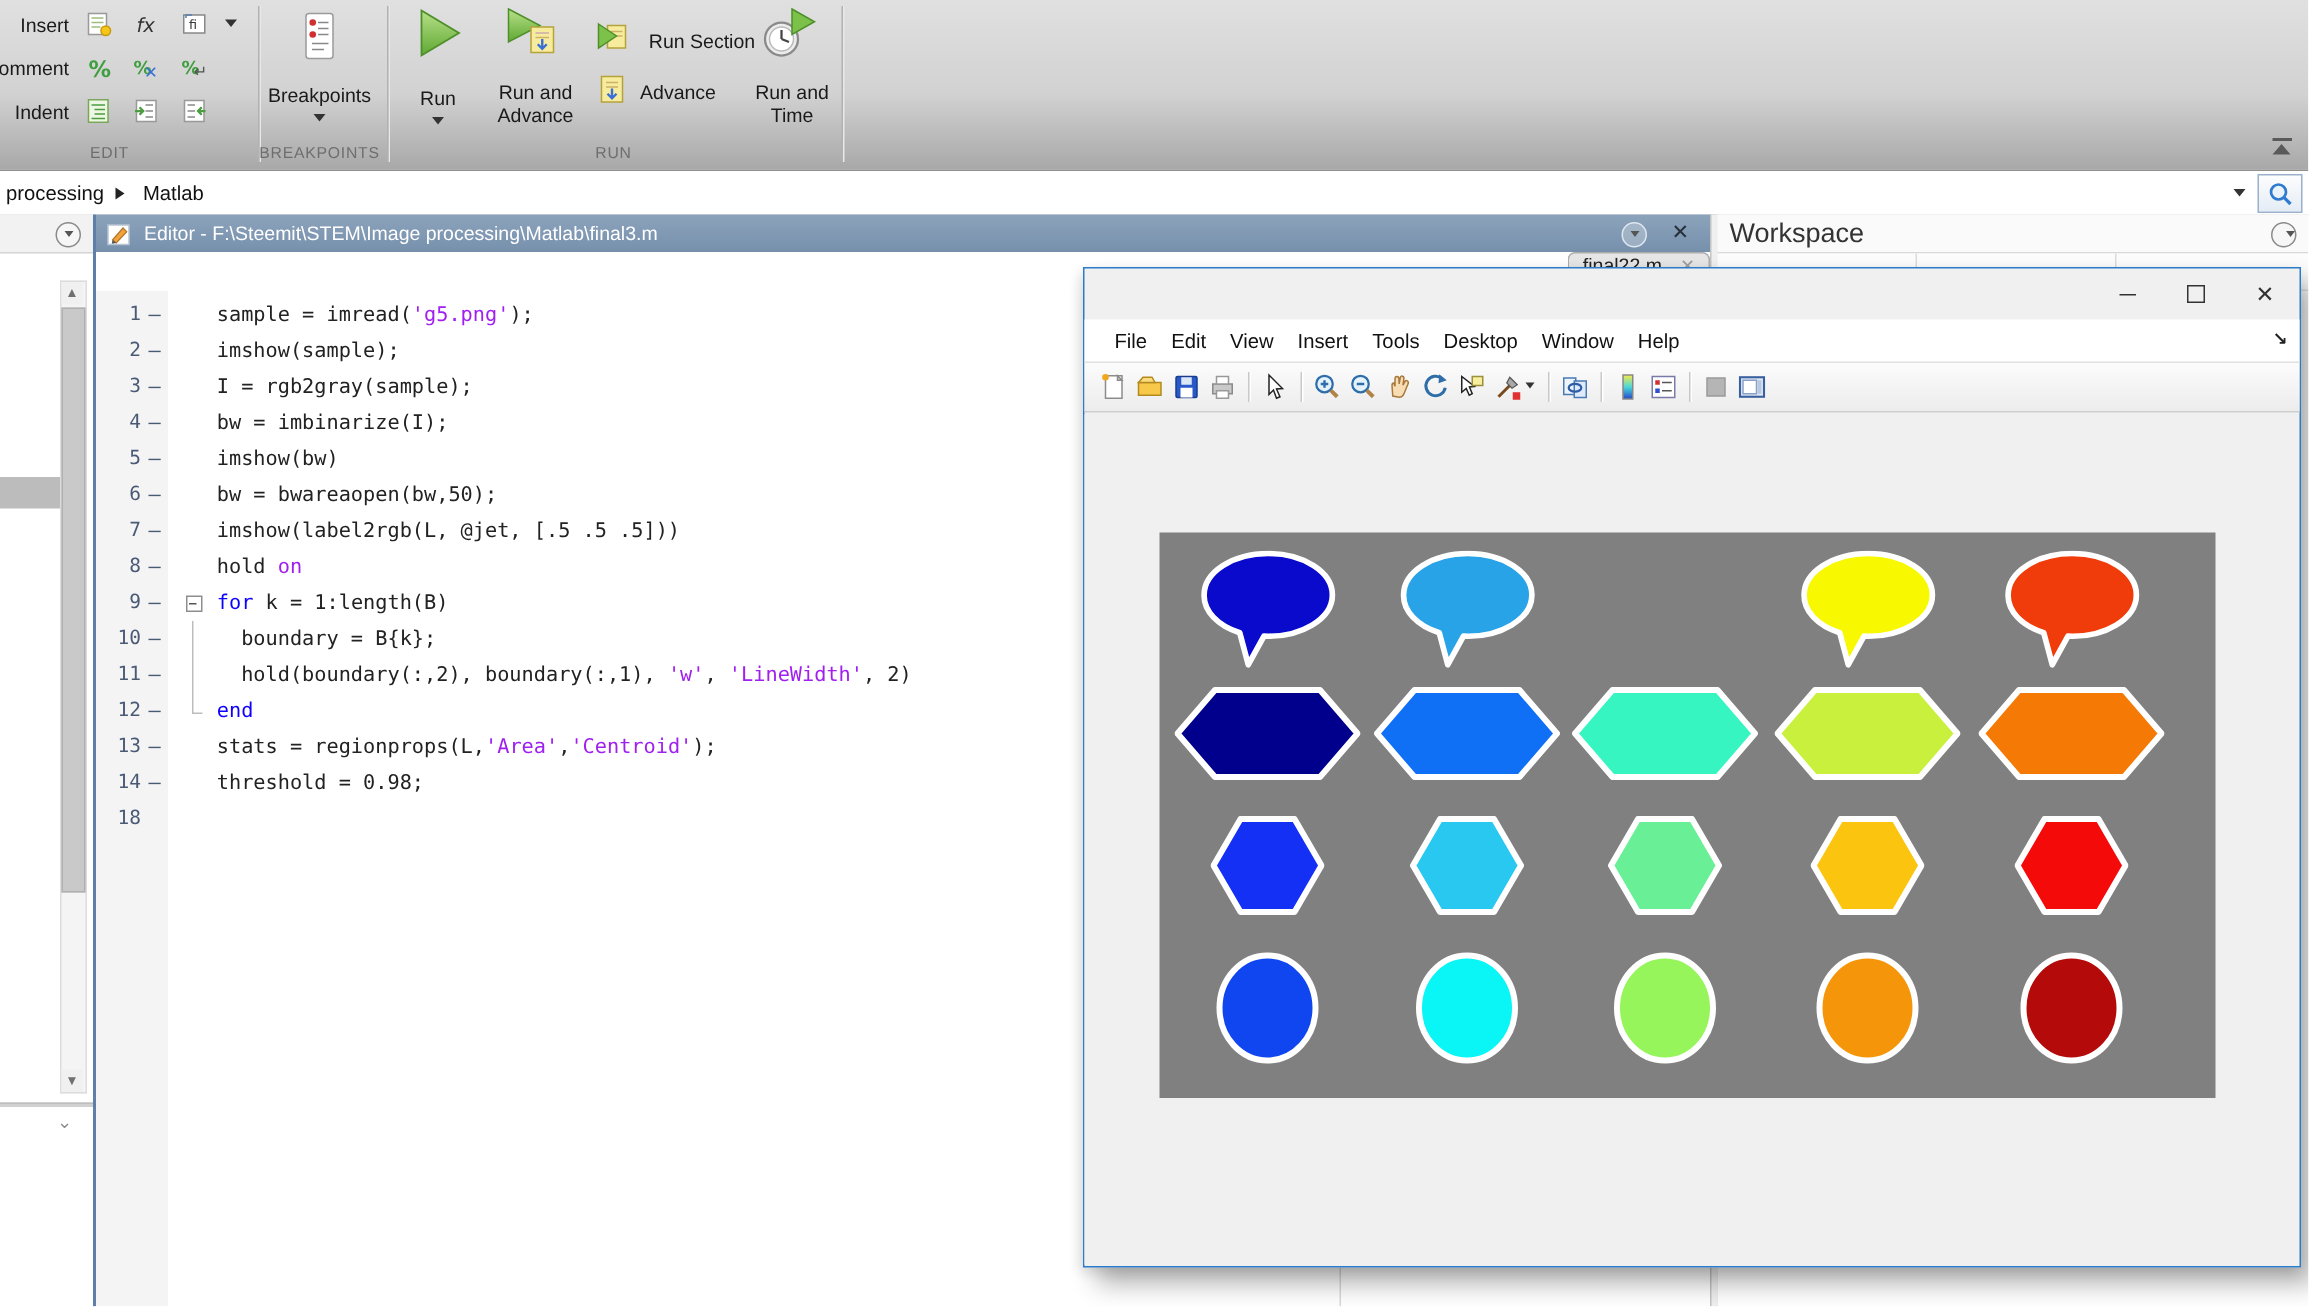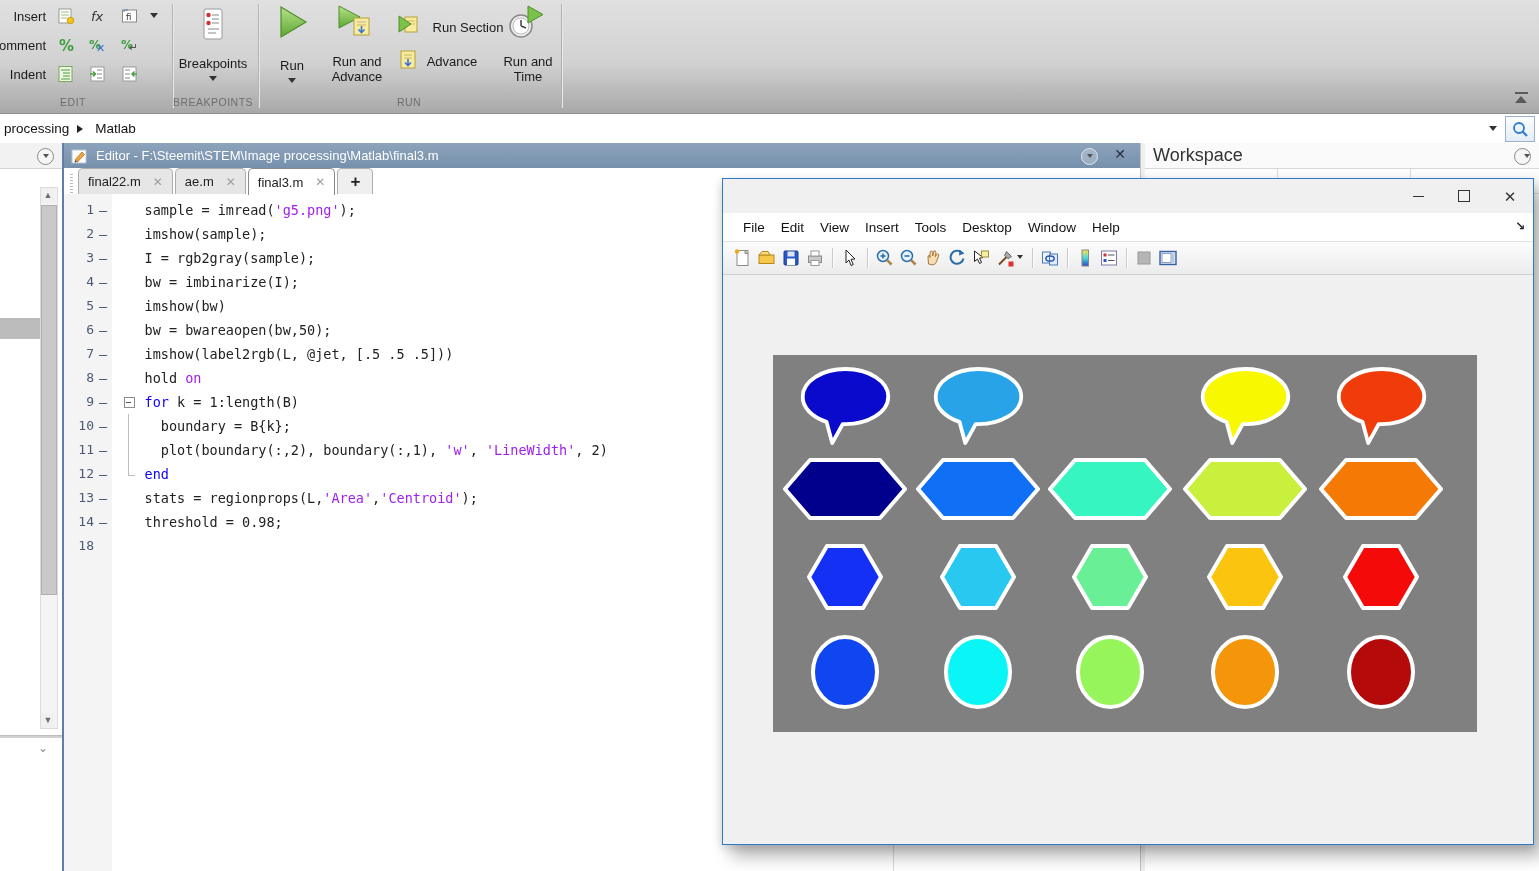--- a/index.html
+++ b/index.html
@@ -47,21 +47,21 @@
   #editor{position:absolute;left:62px;top:143px;width:1078px;height:728px;background:#fff;
           border-left:2px solid #5d7fa8;}
   #ed-title{position:absolute;left:0;top:0;width:100%;height:25px;
             background:linear-gradient(#8ca3bb,#7690ac);display:flex;align-items:center;}
   #ed-title .t{color:#fff;font-size:13px;margin-left:8px;}
   #ed-title .ticon{margin-left:6px;display:flex;}
   #ed-menu-btn{position:absolute;right:44px;top:5px;}
   #ed-menu-btn.circ-caret{background:rgba(255,255,255,.25);border-color:#dfe7ef;}
   #ed-close{position:absolute;right:16px;top:3px;font-size:14px;font-weight:bold;color:#25303a;cursor:pointer;}
   #tabbar{position:absolute;left:0;top:25px;width:100%;height:26px;background:#fff;
-          border-bottom:1px solid #9a9a9a;display:flex;align-items:flex-end;}
+          border-bottom:1px solid #9a9a9a;display:flex;align-items:flex-end;flex-direction:column;}
   #tab-grip{width:9px;height:22px;margin:0 2px 0 3px;
       background-image:repeating-linear-gradient(#b8b8b8 0 1px,transparent 1px 3px);background-size:3px 100%;background-repeat:no-repeat;background-position:3px 2px;}
   .tab{height:25px;display:flex;align-items:center;padding:0 9px;border:1px solid #adadad;border-bottom:none;
        border-radius:5px 5px 0 0;background:#e6e6e6;font-size:13px;color:#222;margin-right:2px;cursor:pointer;}
   .tab.active{background:#fff;border-color:#8a8a8a;height:26px;margin-bottom:-1px;position:relative;z-index:2;}
   .tab .tabx{margin-left:12px;color:#9e9e9e;font-size:12px;font-weight:bold;}
   .tab-plus{width:34px;height:25px;border:1px solid #adadad;border-bottom:none;border-radius:5px 5px 0 0;
             background:#efefef;display:flex;align-items:center;justify-content:center;
             font-size:17px;font-weight:bold;color:#222;cursor:pointer;}
   #code{position:absolute;left:0;top:51px;width:100%;bottom:0;
@@ -388,21 +388,21 @@
           <span class="lt"><span class="fold-start"></span><span class="tk-plain">    </span><span class="tk-keyword">for</span><span class="tk-plain"> k = 1:length(B)</span></span>
         </div>
         <div class="cl">
           <span class="ln">10</span>
           <span class="dash">–</span>
           <span class="lt"><span class="fold-mid"></span><span class="tk-plain">      boundary = B{k};</span></span>
         </div>
         <div class="cl">
           <span class="ln">11</span>
           <span class="dash">–</span>
-          <span class="lt"><span class="fold-mid"></span><span class="tk-plain">      plot(boundary(:,2), boundary(:,1), </span><span class="tk-string">'w'</span><span class="tk-plain">, </span><span class="tk-string">'LineWidth'</span><span class="tk-plain">, 2)</span></span>
+          <span class="lt"><span class="fold-mid"></span><span class="tk-plain">      hold(boundary(:,2), boundary(:,1), </span><span class="tk-string">'w'</span><span class="tk-plain">, </span><span class="tk-string">'LineWidth'</span><span class="tk-plain">, 2)</span></span>
         </div>
         <div class="cl">
           <span class="ln">12</span>
           <span class="dash">–</span>
           <span class="lt"><span class="fold-end"></span><span class="tk-plain">    </span><span class="tk-keyword">end</span></span>
         </div>
         <div class="cl">
           <span class="ln">13</span>
           <span class="dash">–</span>
           <span class="lt"><span class="tk-plain">    stats = regionprops(L,</span><span class="tk-string">'Area'</span><span class="tk-plain">,</span><span class="tk-string">'Centroid'</span><span class="tk-plain">);</span></span>

